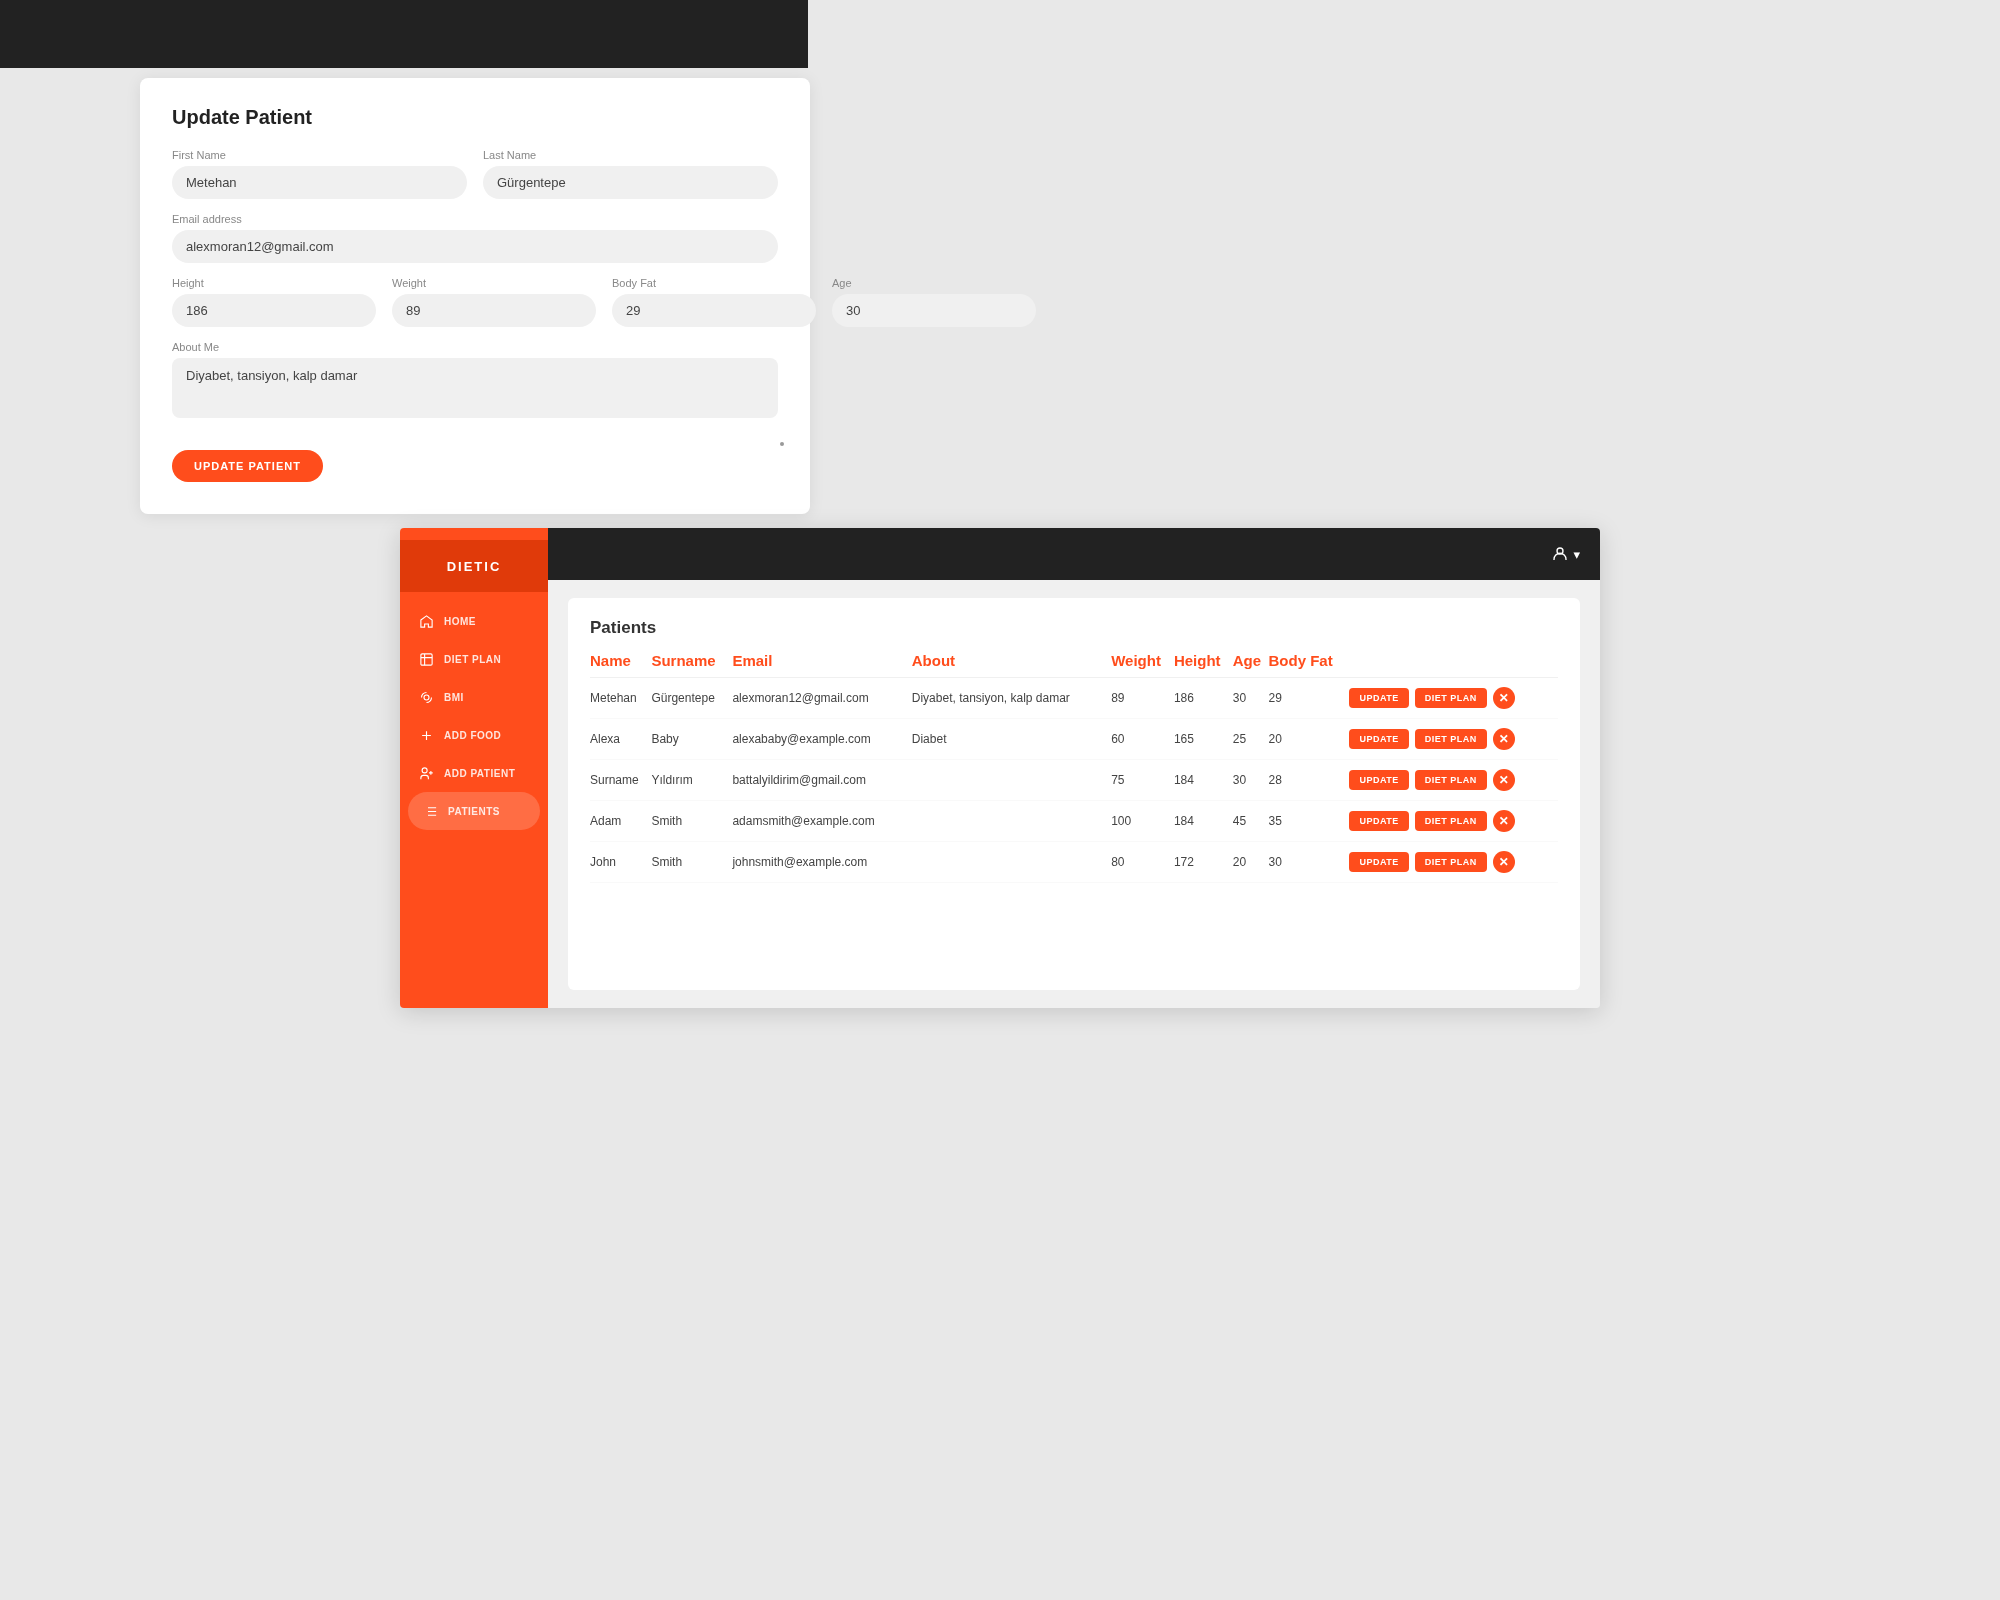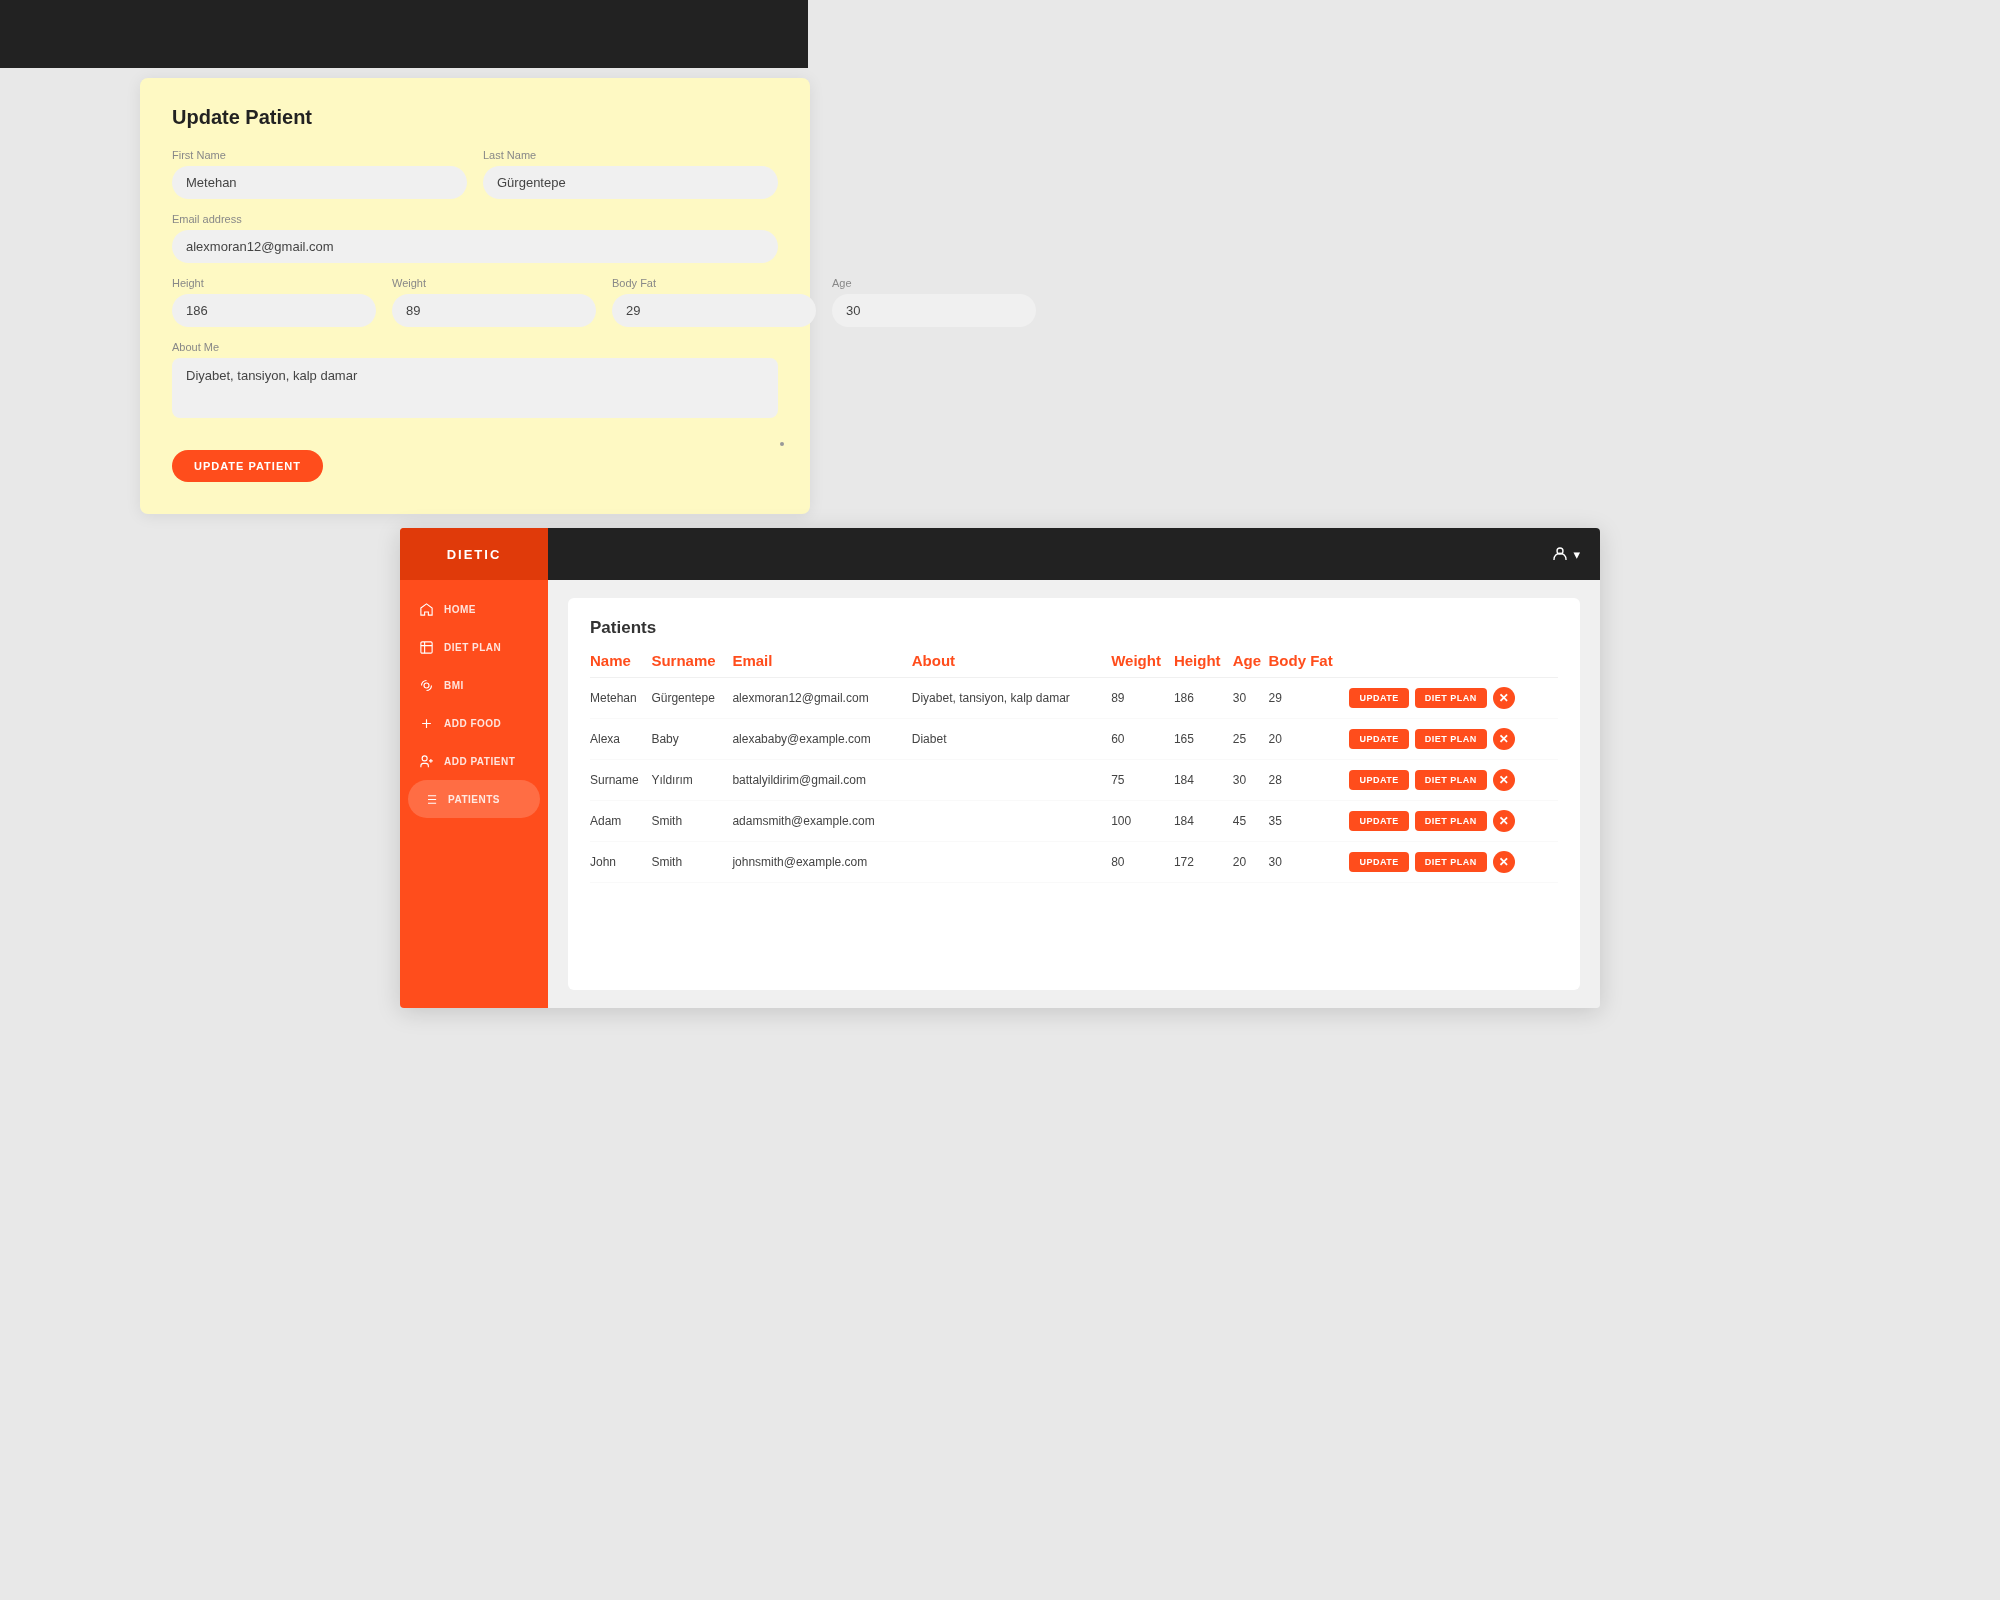--- a/index.html
+++ b/index.html
@@ -20,21 +20,21 @@
       height: 68px;
       background: #222;
     }
 
     
     .update-card {
       position: absolute;
       top: 78px;
       left: 140px;
       width: 670px;
-      background: #fef9c3;
+      background: #ffffff;
       border-radius: 8px;
       padding: 28px 32px 32px;
       box-shadow: 0 2px 16px rgba(0,0,0,0.08);
     }
     .update-card h2 {
       font-size: 20px;
       font-weight: 700;
       color: #222;
       margin-bottom: 20px;
     }
@@ -97,21 +97,21 @@
       box-shadow: 0 4px 24px rgba(0,0,0,0.15);
     }
 
     
     .sidebar {
       width: 148px;
       background: #ff4d1c;
       display: flex;
       flex-direction: column;
       align-items: center;
-      padding-top: 0;
+      padding-top: 12px;
     }
     .sidebar-logo {
       width: 100%;
       height: 52px;
       background: #e03a0a;
       display: flex;
       align-items: center;
       justify-content: center;
       font-size: 13px;
       font-weight: 700;

